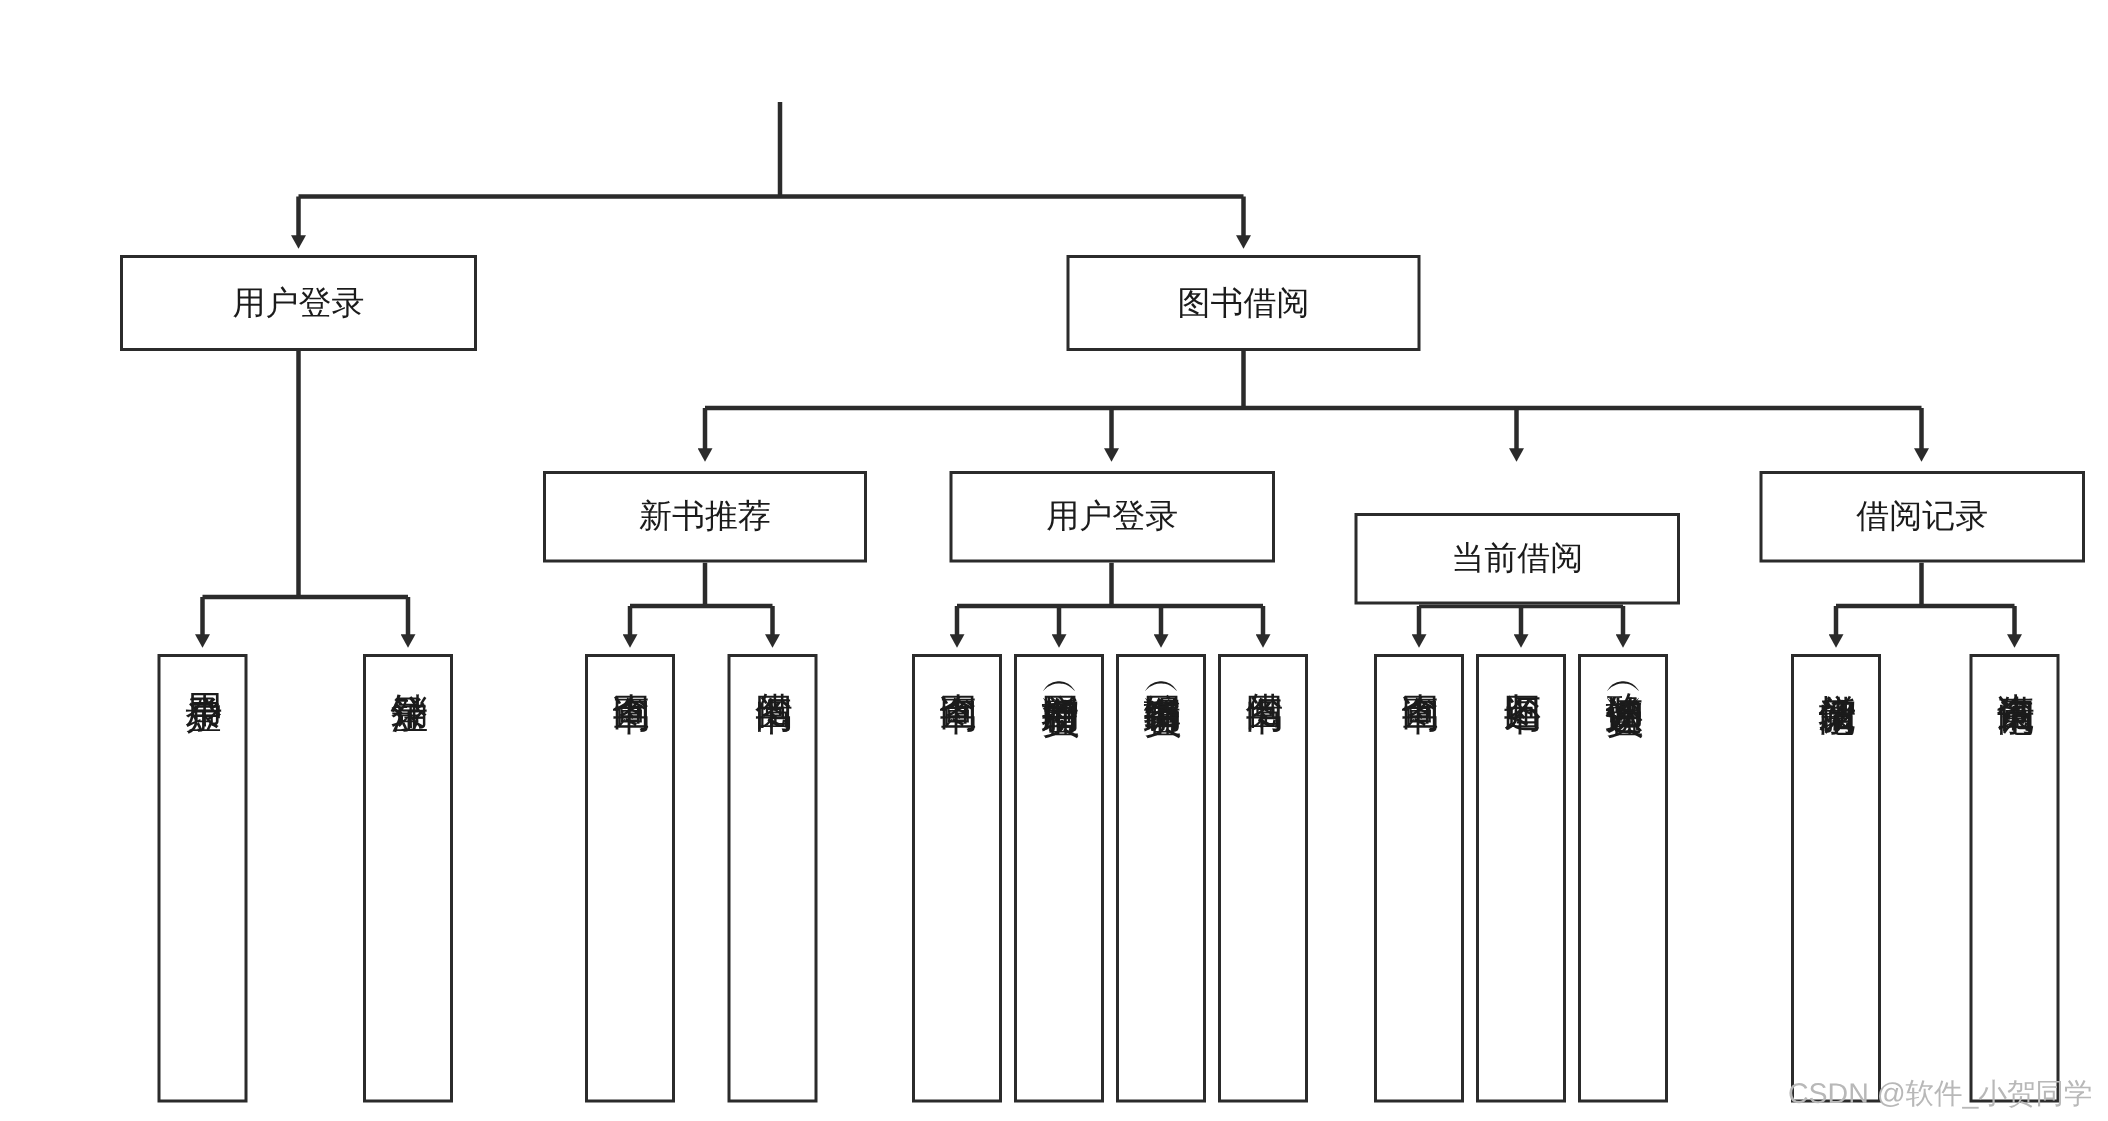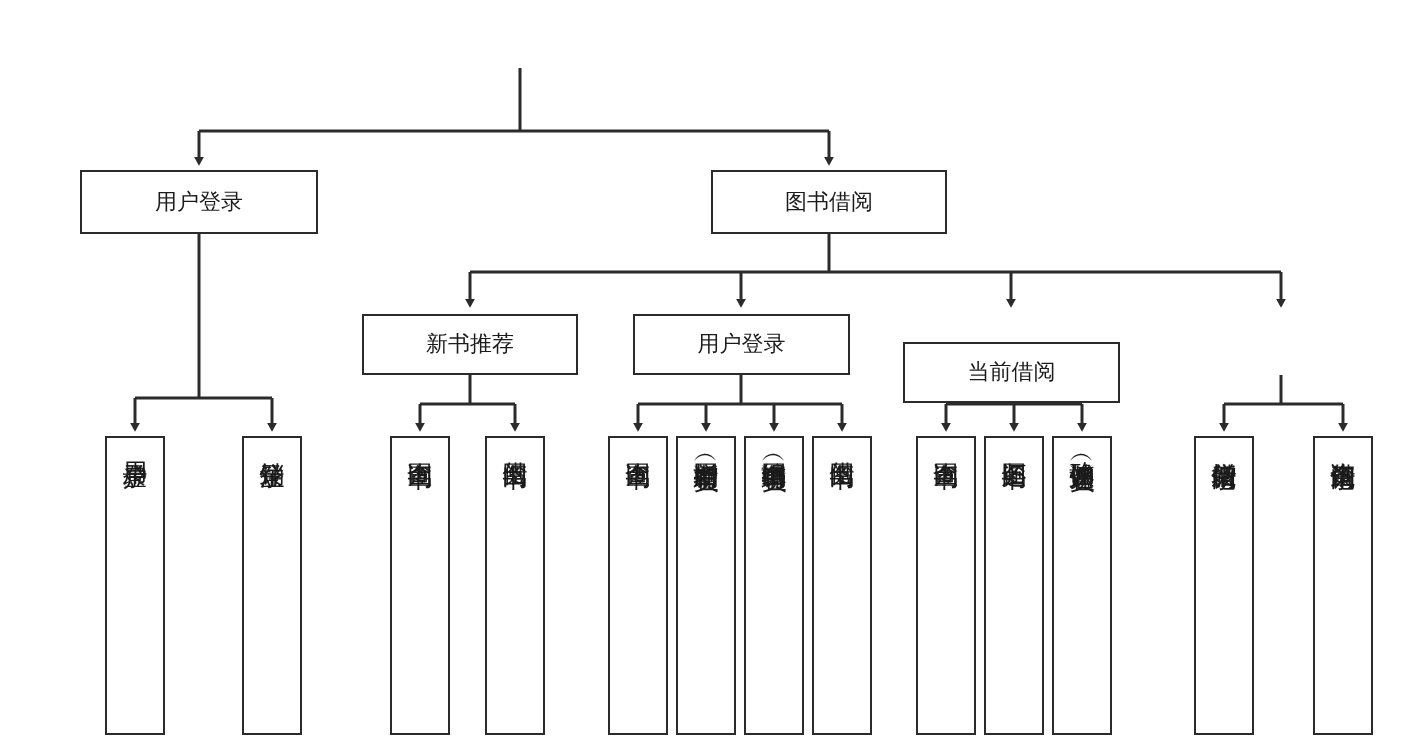--- a/index.html
+++ b/index.html
@@ -147,20 +147,23 @@
 
   <div class="node-box horizontal" style="left: 362px; top: 314px; width: 216px; height: 61px;">
     <span class="node-label">新书推荐</span>
   </div>
   <div class="node-box horizontal" style="left: 633px; top: 314px; width: 217px; height: 61px;">
     <span class="node-label">用户登录</span>
   </div>
   <div class="node-box horizontal" style="left: 903px; top: 314px; width: 217px; height: 61px; margin-top: 28px;">
     <span class="node-label">当前借阅</span>
   </div>
+  <div class="node-box horizontal" style="left: 1173px; top: 314px; width: 217px; height: 61px;">
+    <span class="node-label">借阅记录</span>
+  </div>
 
   <div class="node-box vertical" style="left: 105px; top: 436px; width: 60px; height: 299px;">
     <span class="node-label">用户登录</span>
   </div>
   <div class="node-box vertical" style="left: 242px; top: 436px; width: 60px; height: 299px;">
     <span class="node-label">注销登录</span>
   </div>
   <div class="node-box vertical" style="left: 390px; top: 436px; width: 60px; height: 299px;">
     <span class="node-label">查询图书</span>
   </div>
@@ -188,14 +191,15 @@
   <div class="node-box vertical" style="left: 1052px; top: 436px; width: 60px; height: 299px;">
     <span class="node-label">确认归还（管理员）</span>
   </div>
   <div class="node-box vertical" style="left: 1194px; top: 436px; width: 60px; height: 299px;">
     <span class="node-label">新增借阅记录</span>
   </div>
   <div class="node-box vertical" style="left: 1313px; top: 436px; width: 60px; height: 299px;">
     <span class="node-label">查询借阅记录</span>
   </div>
 
+  <div class="watermark" style="left: 1192px; top: 716px; color: rgb(184, 184, 184);">CSDN @软件_小贺同学</div>
 
 </div>
 
 </body></html>

